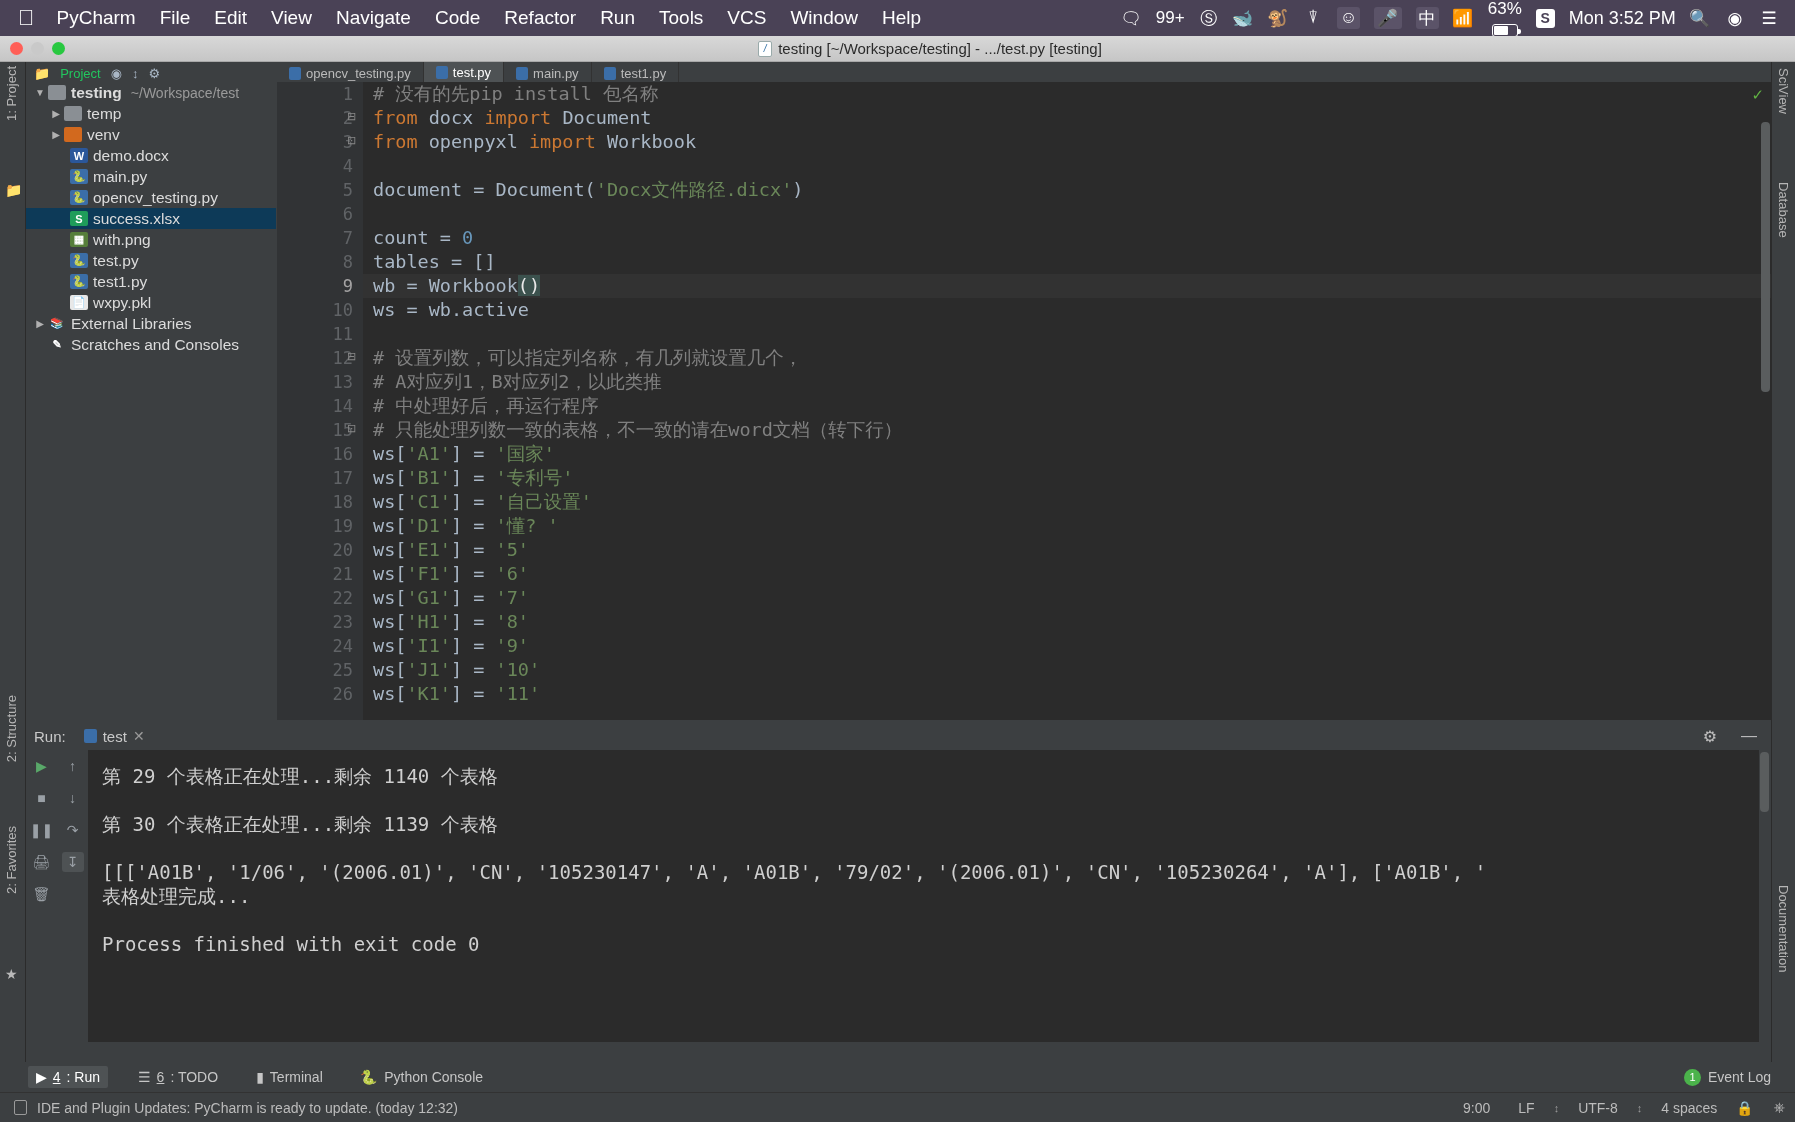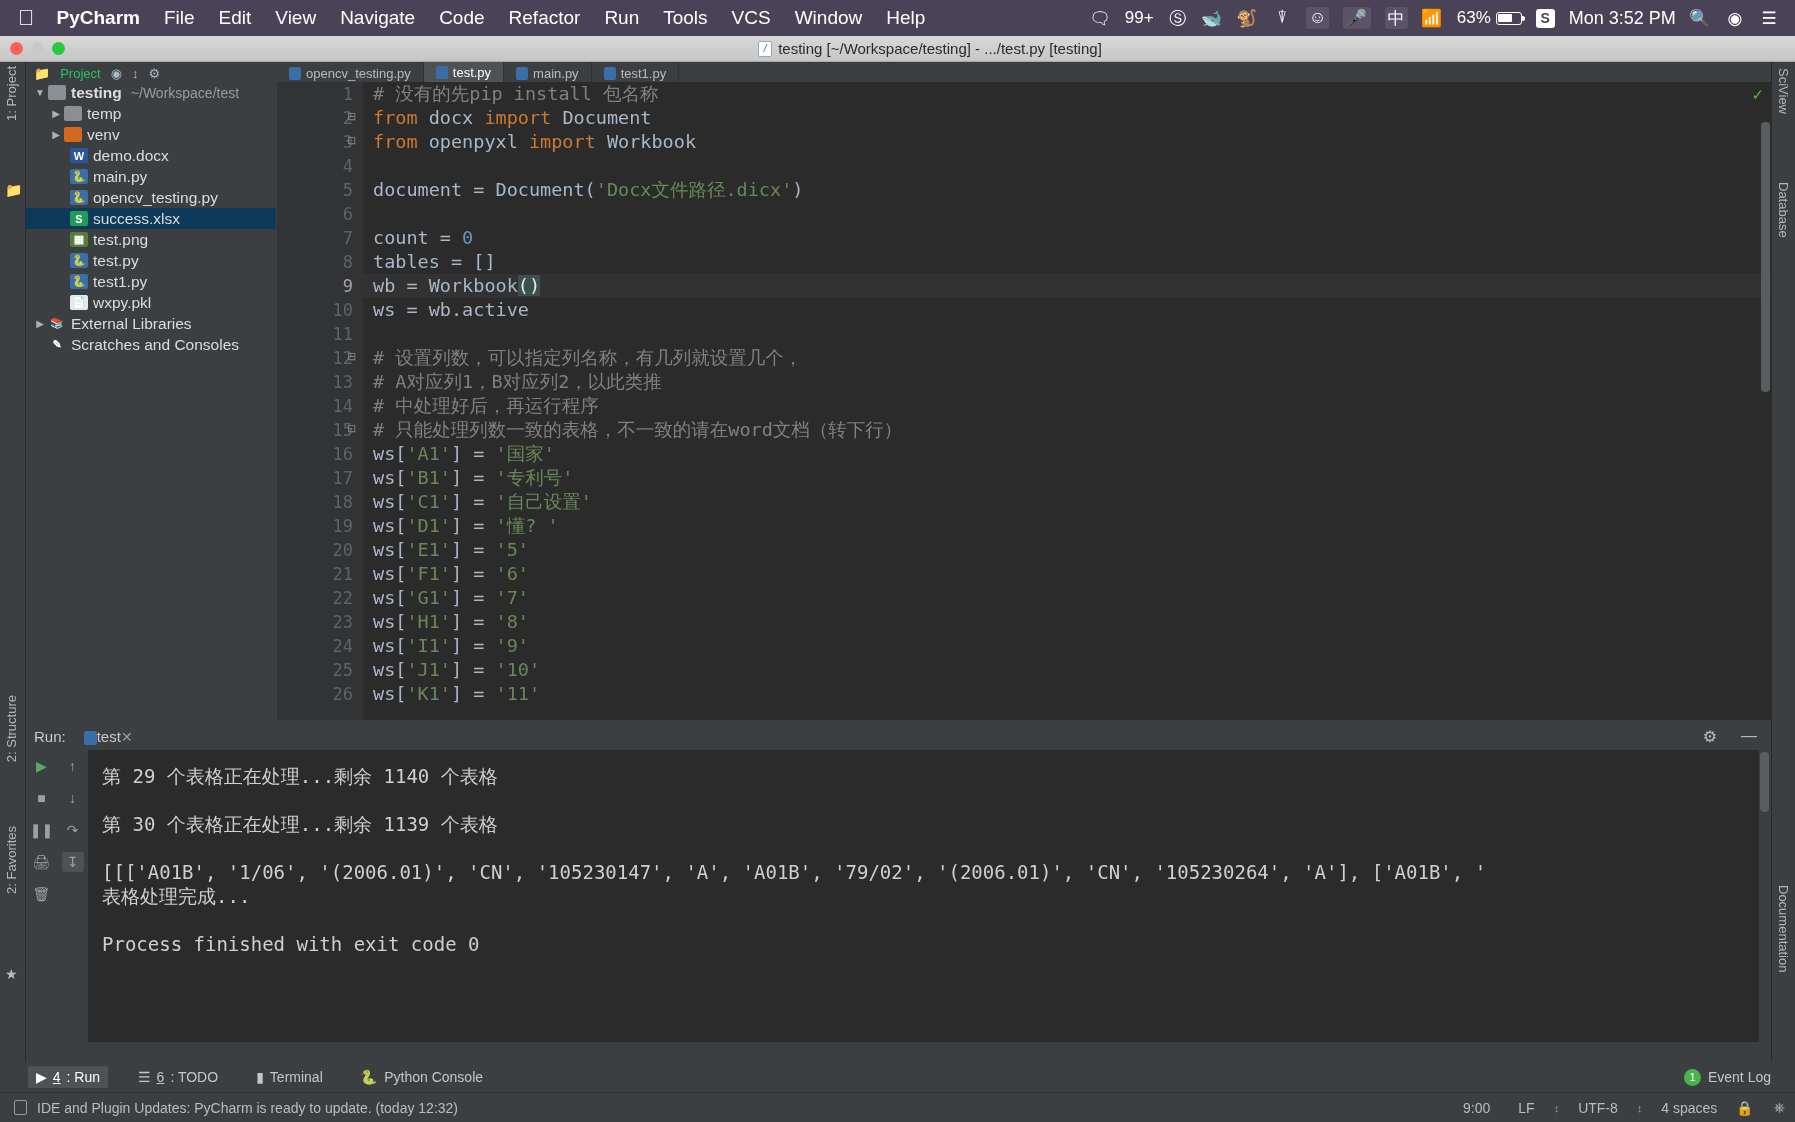--- a/index.html
+++ b/index.html
@@ -12,28 +12,28 @@
   .app { position: relative; width: 1795px; height: 1122px; }
 
   
   .macbar {
     position: absolute; top: 0; left: 0; width: 1795px; height: 36px;
     background: #4a4256; display: flex; align-items: center;
     color: #fff; font-size: 19px; padding-left: 18px;
   }
   .macbar .apple { font-size: 22px; margin-right: 22px; line-height: 1; }
   .macbar .mitem { margin-right: 24px; white-space: nowrap; }
-  .macbar .mitem.bold { font-weight: bold; }
+  .macbar .mitem.bold { font-weight: normal; }
   .macbar .spacer { flex: 1 1 auto; }
   .tray { display: flex; align-items: center; gap: 14px; padding-right: 16px; font-size: 17px; }
   .tray .ic { display: inline-flex; align-items: center; justify-content: center;
               min-width: 20px; height: 22px; font-size: 17px; color: #fff; }
   .tray .ic.boxed { background: #5b5368; border-radius: 3px; padding: 0 3px; }
   .tray .clock { font-size: 18px; white-space: nowrap; }
-  .batt { display: inline-flex; align-items: center; gap: 5px; }
+  .batt { display: inline-flex; align-items: center; gap: 5px; flex-direction: column; }
   .batt .pct { font-size: 17px; }
   .batt .shell { width: 26px; height: 13px; border: 1.6px solid #fff; border-radius: 3px;
                  position: relative; display: inline-block; }
   .batt .shell:after { content: ""; position: absolute; right: -4px; top: 3.5px;
                        width: 2.5px; height: 5px; background: #fff; border-radius: 0 2px 2px 0; }
   .batt .fill { position: absolute; left: 1.2px; top: 1.2px; bottom: 1.2px; width: 60%; background: #fff; border-radius: 1px; }
   .sq { width: 19px; height: 19px; border-radius: 3px; background: #fff; color: #4a4256;
         font-weight: bold; font-size: 14px; display: inline-flex; align-items: center; justify-content: center; }
 
   
@@ -136,21 +136,21 @@
   
   .rightstrip { position: absolute; right: 0; top: 0; width: 24px; height: 1000px;
                 background: #3c3f41; border-left: 1px solid #2b2b2b; }
   .rlabel { position: absolute; writing-mode: vertical-rl; color: #b6b6b6;
             font-size: 13px; white-space: nowrap; right: 4px; }
 
   
   .runwin { position: absolute; left: 26px; top: 660px; right: 24px; height: 320px; background: #3c3f41; }
   .runhead { height: 28px; display: flex; align-items: center; gap: 10px;
              padding-left: 8px; color: #c9c9c9; font-size: 15px; }
-  .runhead .rtab { display: flex; align-items: flex-end; padding: 2px 8px; }
+  .runhead .rtab { display: flex; align-items: center; gap: 6px; padding: 2px 8px; }
   .runhead .rtab .tico { width: 13px; height: 14px; background: #3b6ea8; border-radius: 2px; }
   .runhead .rtab .x { color: #9a9a9a; font-size: 14px; }
   .runhead .spacer { flex: 1 1 auto; }
   .runhead .gear, .runhead .minus { color: #bdbdbd; font-size: 16px; padding-right: 14px; }
 
   .runtools { position: absolute; left: 0; top: 28px; width: 62px; bottom: 0;
               display: flex; }
   .runtools .col { width: 31px; display: flex; flex-direction: column;
                    align-items: center; padding-top: 6px; gap: 12px; }
   .runtools .tbic { width: 22px; height: 20px; display: inline-flex; align-items: center;
@@ -294,21 +294,21 @@
       <div class="prow indent3">
         <span class="fico ico-py">🐍</span>
         <span class="pname">opencv_testing.py</span>
       </div>
       <div class="prow indent3 sel">
         <span class="fico ico-xls">S</span>
         <span class="pname">success.xlsx</span>
       </div>
       <div class="prow indent3">
         <span class="fico ico-png">▦</span>
-        <span class="pname">test.png</span>
+        <span class="pname">with.png</span>
       </div>
       <div class="prow indent3">
         <span class="fico ico-py">🐍</span>
         <span class="pname">test.py</span>
       </div>
       <div class="prow indent3">
         <span class="fico ico-py">🐍</span>
         <span class="pname">test1.py</span>
       </div>
       <div class="prow indent3">

